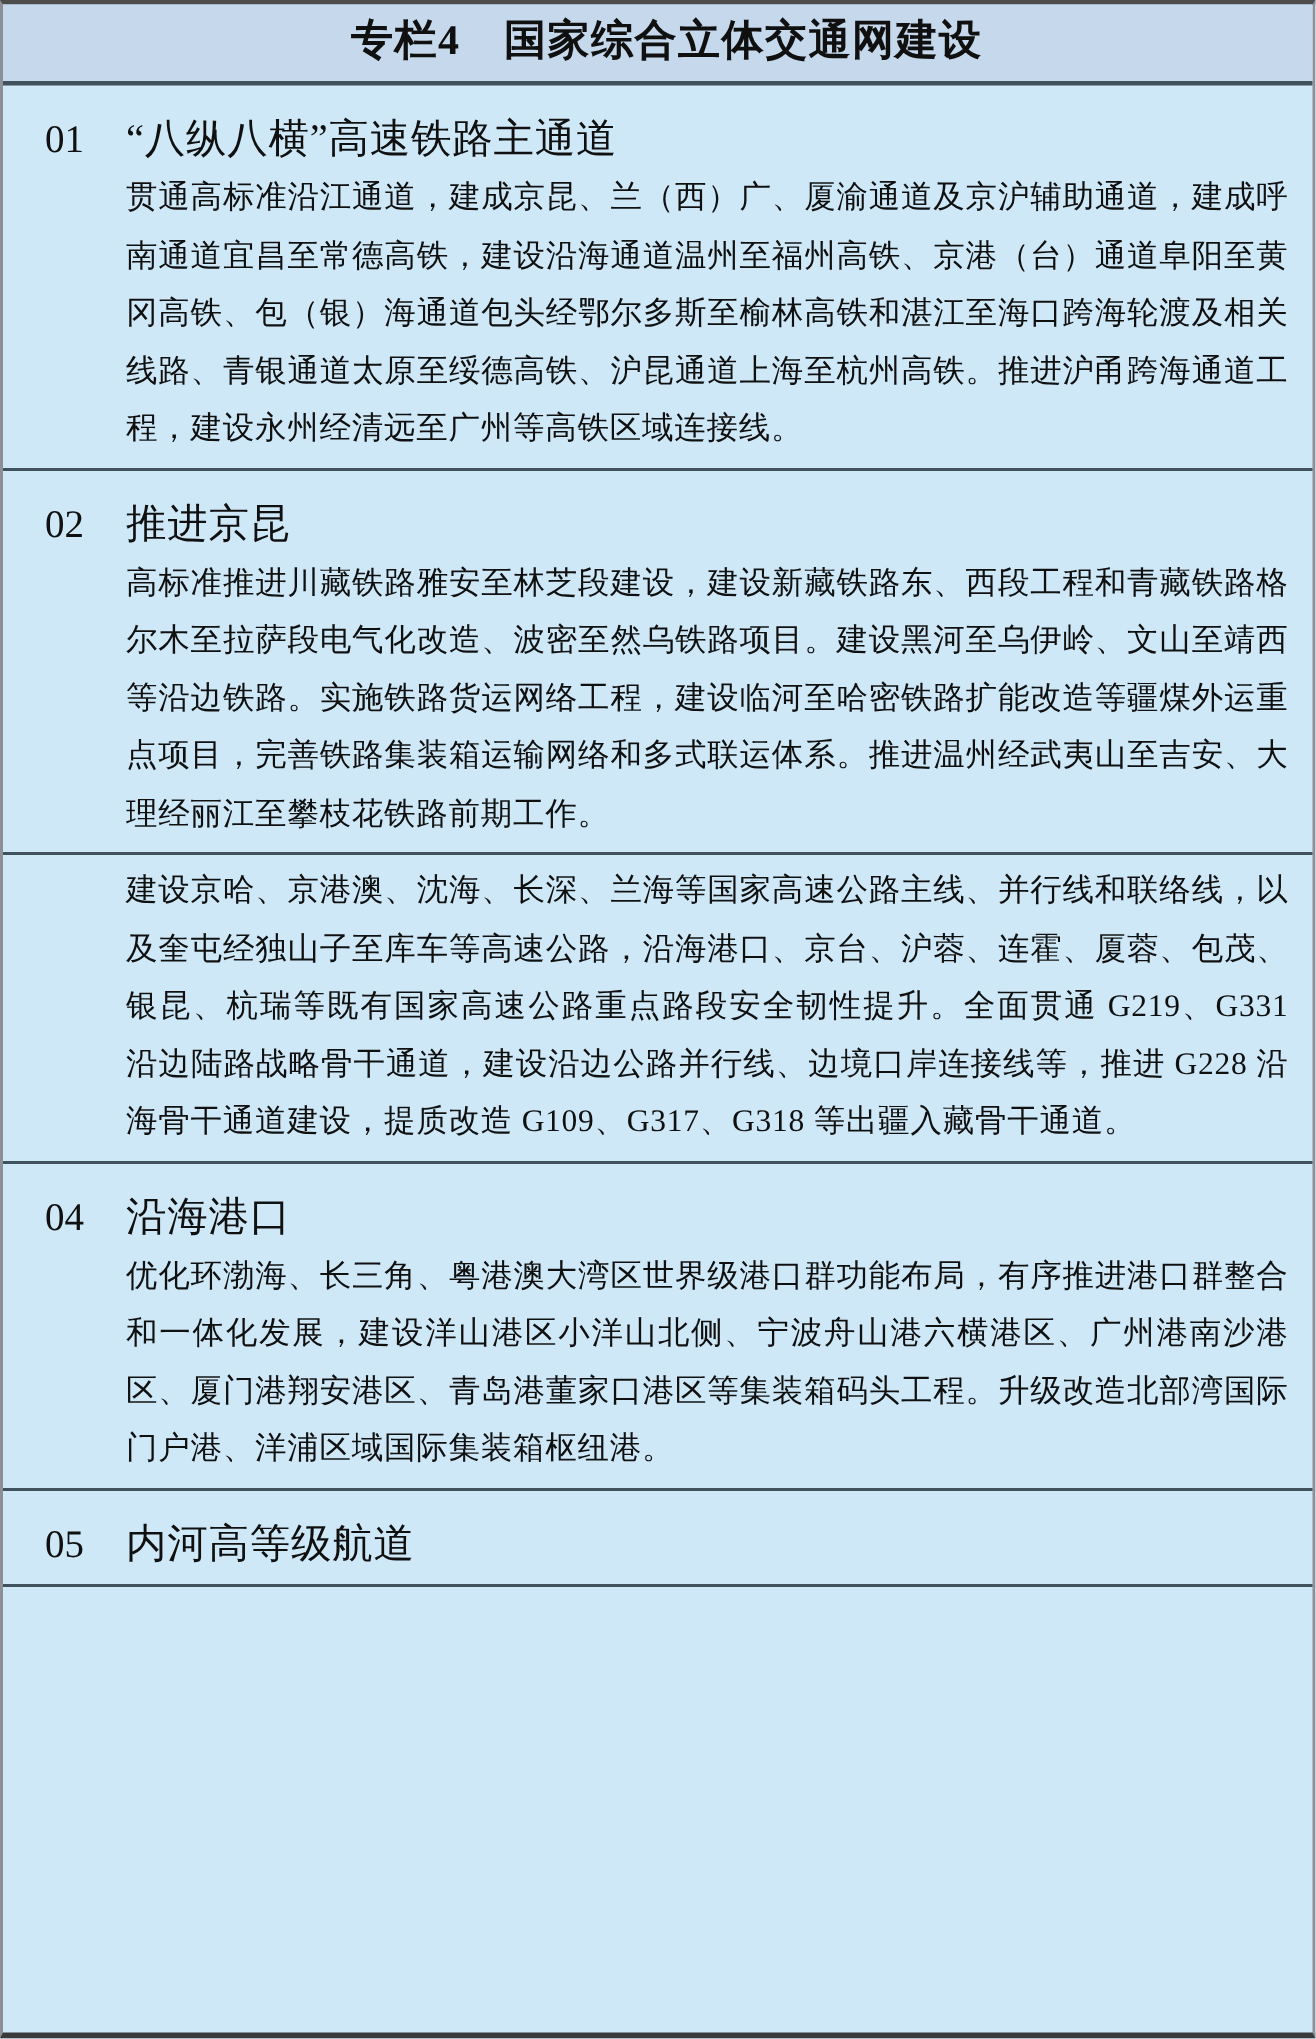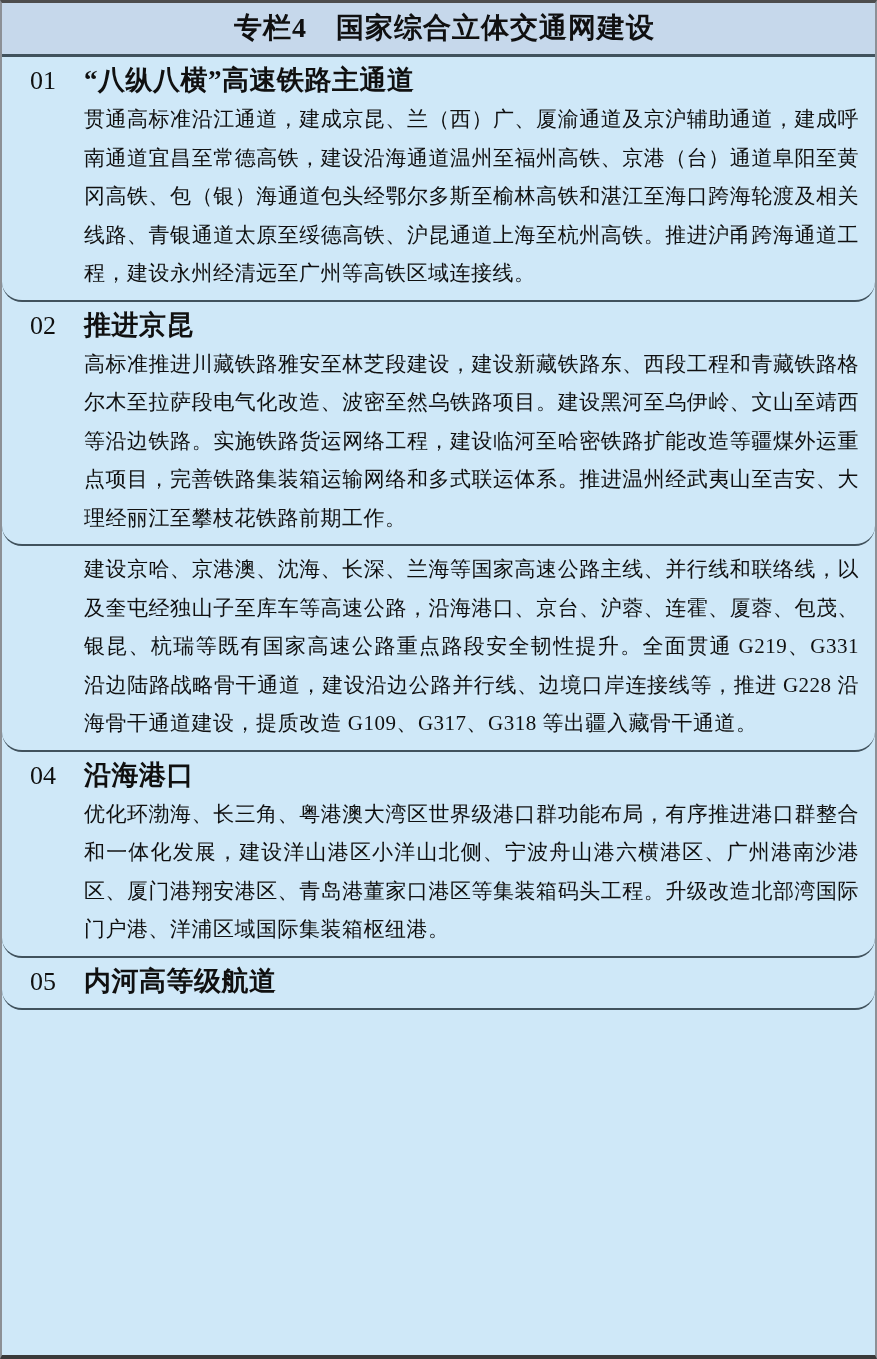--- a/index.html
+++ b/index.html
@@ -26,39 +26,39 @@
     font-weight: bold;
     font-size: 28px;
     line-height: 30px;
     padding: 10px 0 11px 12px;
     border-bottom: 3px solid #41525d;
     letter-spacing: 1px;
   }
   .section {
     padding: 4px 16px 7px 28px;
     border-bottom: 2px solid #41525d;
-    border-radius: 20px;
   }
   .section:last-child {
     border-bottom: none;
   }
   .section-head {
     display: flex;
     align-items: baseline;
     font-size: 27px;
     line-height: 39px;
   }
   .section-num {
     flex: 0 0 54px;
     font-family: "Liberation Serif", "DejaVu Serif", serif;
     font-size: 26px;
   }
   .section-title {
-    font-weight: bold;
+    font-weight: normal;
     letter-spacing: 0.5px;
+    margin-top: 12px;
   }
   .section-body {
     margin-left: 54px;
     width: 775px;
     font-size: 21px;
     line-height: 38.5px;
     text-align: justify;
     text-justify: inter-ideograph;
     letter-spacing: 0.5px;
   }

